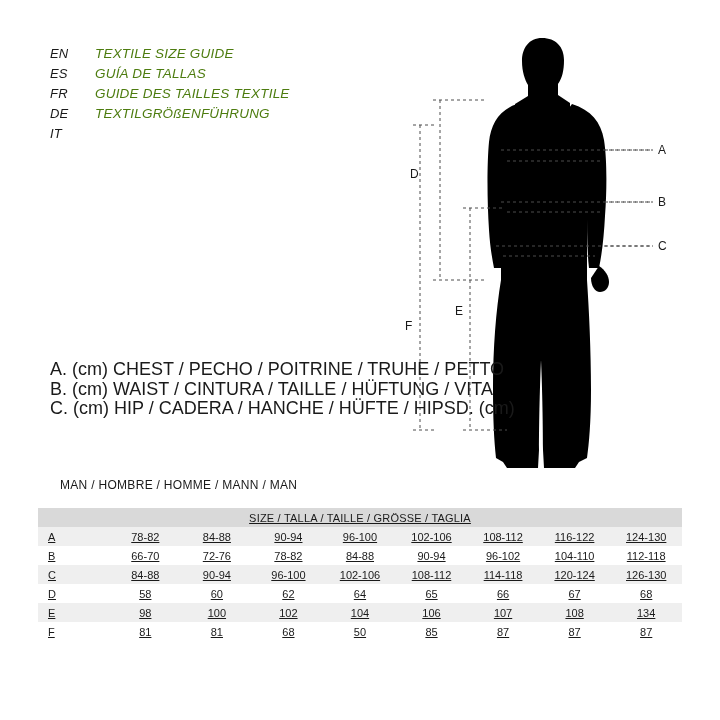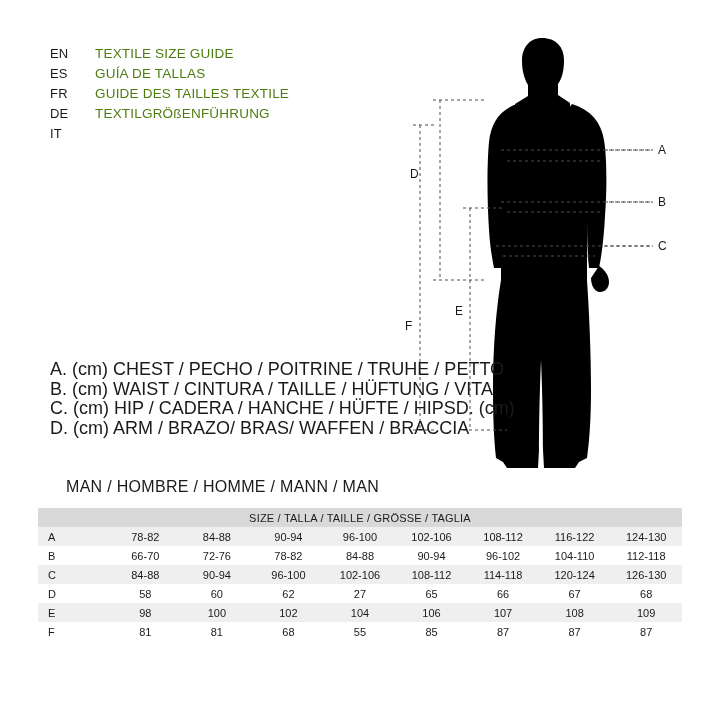--- a/index.html
+++ b/index.html
@@ -20,20 +20,21 @@
     width: 720px;
     height: 720px;
   }
 
   
   .lang-block {
     position: absolute;
     left: 50px;
     top: 44px;
     width: 330px;
+    font-style: italic;
   }
   .lang-row {
     display: flex;
     align-items: baseline;
     height: 20px;
     line-height: 20px;
   }
   .lang-code {
     width: 45px;
     font-size: 13px;
@@ -55,34 +56,35 @@
     width: 420px;
   }
   .legend-line {
     font-size: 18px;
     line-height: 19.5px;
     color: #1a1a1a;
     white-space: nowrap;
   }
   .gender-line {
     position: absolute;
-    left: 66px;
+    left: 60px;
     top: 478px;
-    font-size: 16px;
+    font-size: 12px;
     letter-spacing: 0.3px;
     color: #1a1a1a;
     white-space: nowrap;
   }
 
   
   .table-wrap {
     position: absolute;
     left: 38px;
     top: 508px;
     width: 644px;
+    text-decoration: underline;
   }
   table.size-table {
     border-collapse: collapse;
     width: 644px;
     table-layout: fixed;
   }
   table.size-table td {
     font-size: 11px;
     color: #1a1a1a;
     height: 19px;
@@ -202,21 +204,20 @@
       <text x="15" y="148" font-family="Liberation Sans, sans-serif" font-size="12" fill="#1a1a1a">D</text>
       <text x="60" y="285" font-family="Liberation Sans, sans-serif" font-size="12" fill="#1a1a1a">E</text>
       <text x="10" y="300" font-family="Liberation Sans, sans-serif" font-size="12" fill="#1a1a1a">F</text>
     </svg>
   </div>
 
   <div class="legend">
     <div class="legend-line">A. (cm) CHEST / PECHO / POITRINE / TRUHE / PETTO</div>
     <div class="legend-line">B. (cm) WAIST / CINTURA / TAILLE / HÜFTUNG / VITA</div>
     <div class="legend-line">C. (cm) HIP / CADERA / HANCHE / HÜFTE / HIPSD. (cm)</div>
-    <div class="legend-line">D. (cm) ARM / BRAZO/ BRAS/ WAFFEN / BRACCIA</div>
   </div>
 
   <div class="gender-line">MAN / HOMBRE / HOMME / MANN / MAN</div>
 
   <div class="table-wrap">
     <table class="size-table">
       <tbody>
         <tr class="hdr-row">
           <td colspan="9">SIZE / TALLA / TAILLE / GRÖSSE / TAGLIA</td>
         </tr>
@@ -255,45 +256,45 @@
           <td>114-118</td>
           <td>120-124</td>
           <td>126-130</td>
         </tr>
 
         <tr class="row-plain">
           <td class="col-label">D</td>
           <td>58</td>
           <td>60</td>
           <td>62</td>
-          <td>27</td>
+          <td>64</td>
           <td>65</td>
           <td>66</td>
           <td>67</td>
           <td>68</td>
         </tr>
 
         <tr class="row-alt">
           <td class="col-label">E</td>
           <td>98</td>
           <td>100</td>
           <td>102</td>
           <td>104</td>
           <td>106</td>
           <td>107</td>
           <td>108</td>
-          <td>109</td>
+          <td>134</td>
         </tr>
 
         <tr class="row-plain">
           <td class="col-label">F</td>
           <td>81</td>
           <td>81</td>
           <td>68</td>
-          <td>55</td>
+          <td>50</td>
           <td>85</td>
           <td>87</td>
           <td>87</td>
           <td>87</td>
         </tr>
       </tbody>
     </table>
   </div>
 
 </div>

